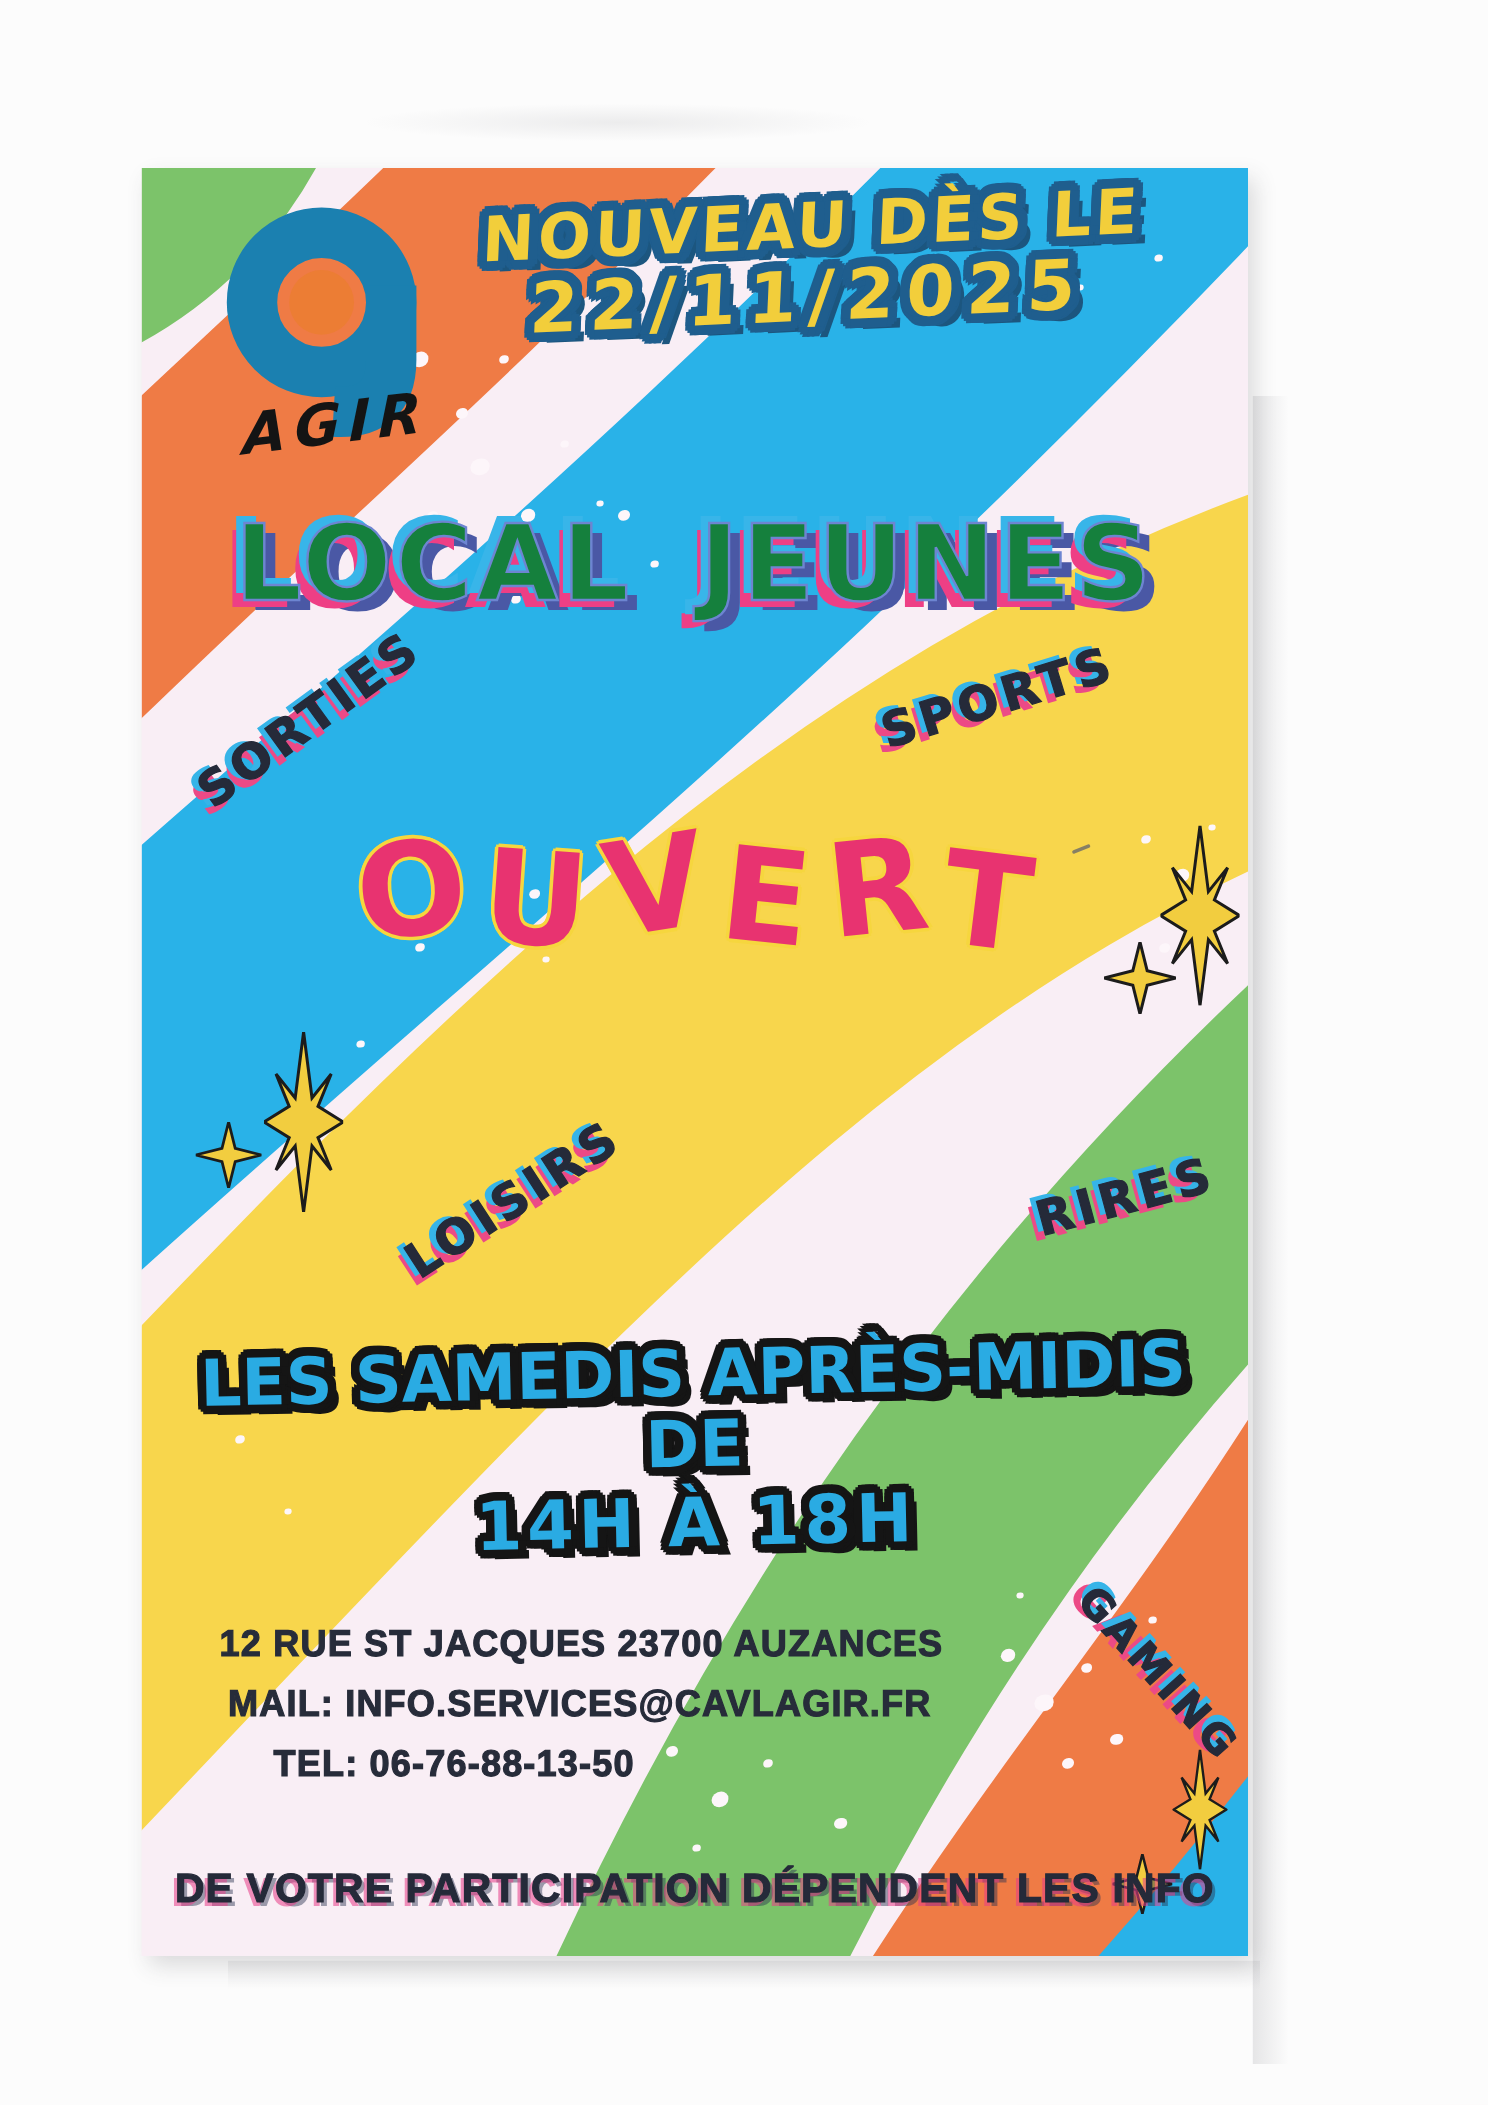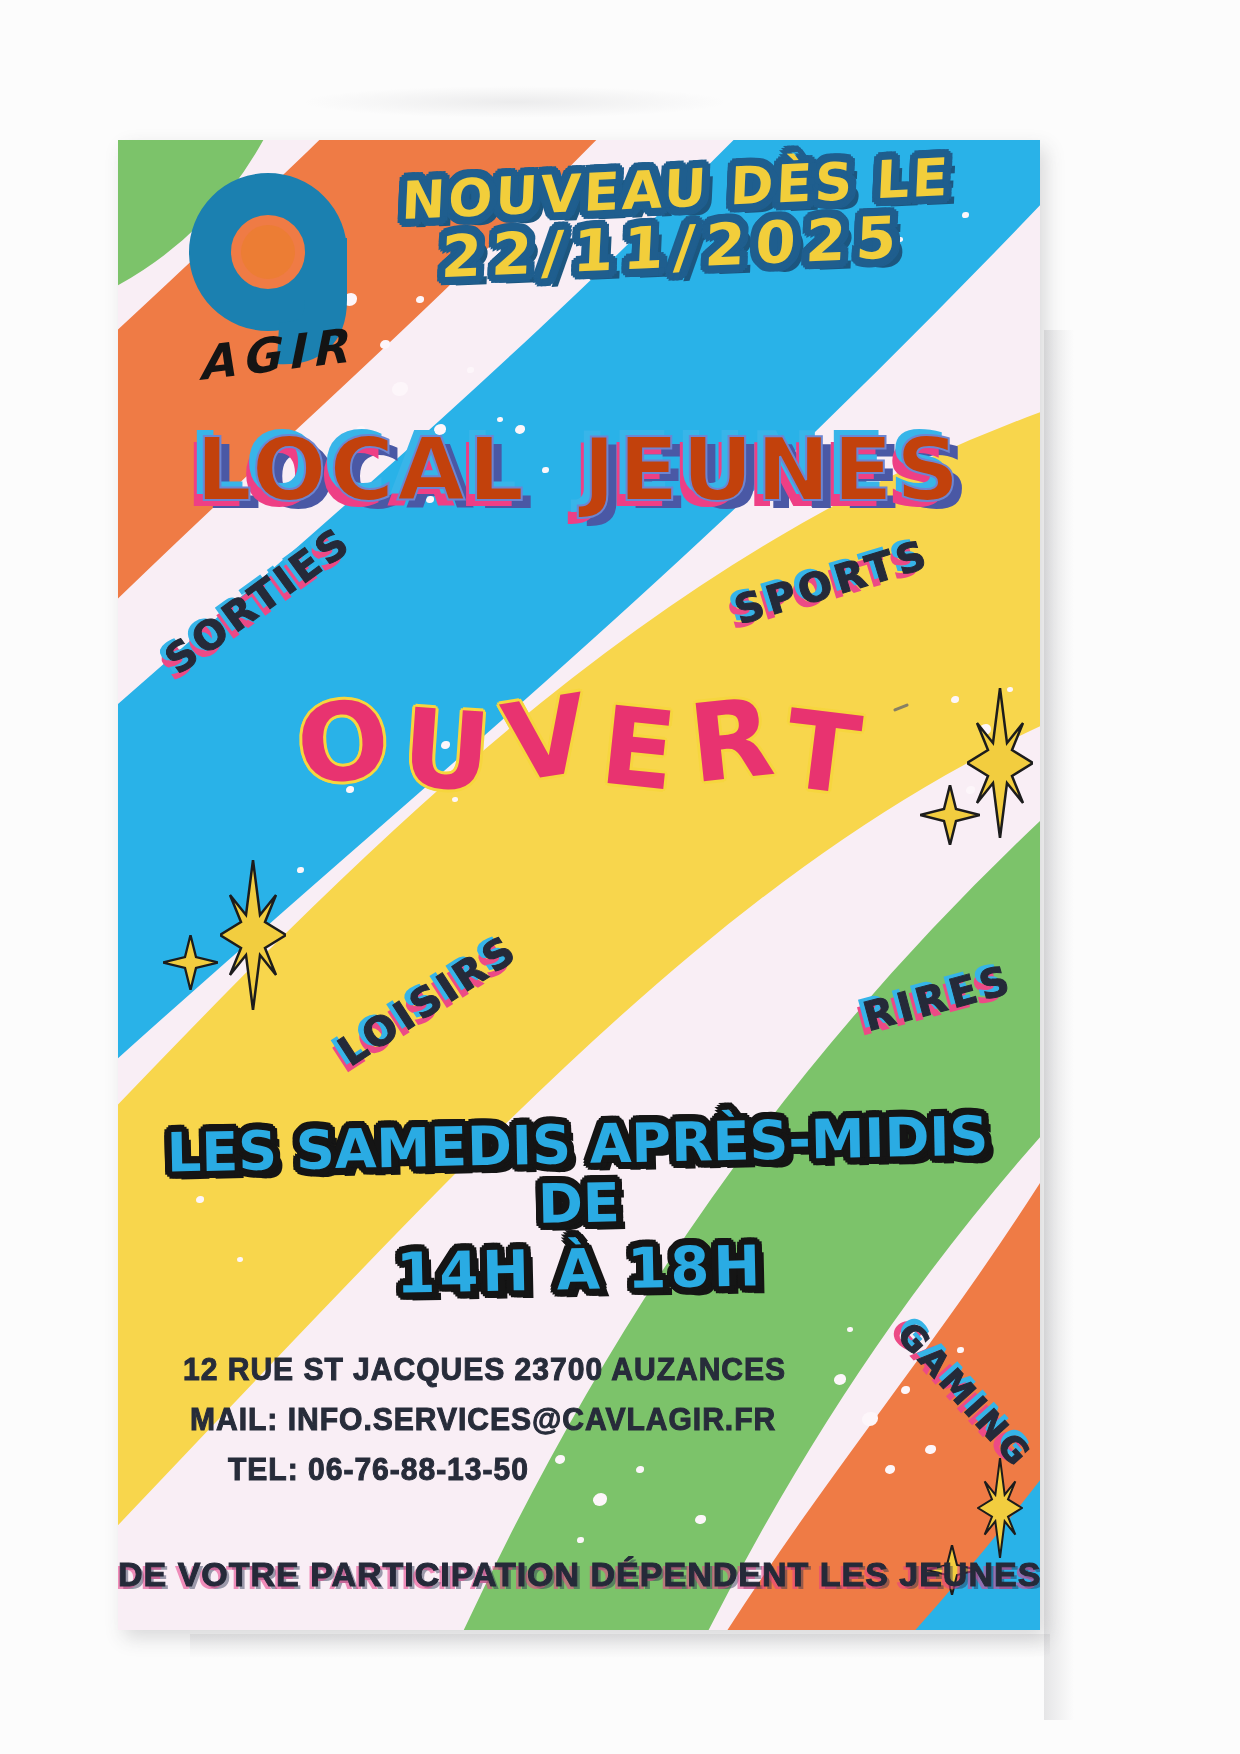--- a/index.html
+++ b/index.html
@@ -14,21 +14,21 @@
   .logo-a{position:absolute;left:60px;top:12px;width:195px;height:215px;}
   .logo-text{position:absolute;left:84px;top:186px;font-size:47px;font-weight:bold;font-style:italic;color:#141414;letter-spacing:7px;transform:rotate(-7deg) skewX(-8deg);font-family:"DejaVu Sans",sans-serif;}
 
   
   .banner{position:absolute;left:237px;top:22px;width:640px;text-align:center;transform:rotate(-2.5deg) skewX(-5deg);color:#f2ce3b;font-weight:bold;font-family:"DejaVu Sans",sans-serif;
     text-shadow:8px 0 0 #1f5e8e,-8px 0 0 #1f5e8e,0 8px 0 #1f5e8e,0 -8px 0 #1f5e8e,6px 6px 0 #1f5e8e,-6px 6px 0 #1f5e8e,6px -6px 0 #1f5e8e,-6px -6px 0 #1f5e8e,8px 4px 0 #1f5e8e,-8px 4px 0 #1f5e8e,8px -4px 0 #1f5e8e,-8px -4px 0 #1f5e8e,4px 8px 0 #1f5e8e,-4px 8px 0 #1f5e8e,4px -8px 0 #1f5e8e,-4px -8px 0 #1f5e8e,11px 9px 0 #1c567f;}
   .banner-line1{font-size:52px;letter-spacing:3px;line-height:1.05;}
   .banner-line2{font-size:58px;letter-spacing:10px;line-height:1.05;}
 
   
-  .main-title{position:absolute;left:0;top:278px;width:100%;text-align:center;font-size:88px;font-weight:bold;font-family:"DejaVu Sans",sans-serif;color:#c2410c;-webkit-text-stroke:2px #6d85d1;letter-spacing:3px;word-spacing:22px;
+  .main-title{position:absolute;left:0;top:278px;width:100%;text-align:center;font-size:88px;font-weight:bold;font-family:"DejaVu Sans",sans-serif;color:#15803d;-webkit-text-stroke:2px #6d85d1;letter-spacing:3px;word-spacing:22px;
     text-shadow:-7px -6px 0 #38b5e9,-10px 6px 0 #ee3f85,9px 8px 0 #4a58a5;}
 
   
   .tag{position:absolute;font-size:40px;font-weight:bold;font-family:"DejaVu Sans",sans-serif;color:#252a39;-webkit-text-stroke:1px #252a39;letter-spacing:4px;white-space:nowrap;
     text-shadow:-5px -4px 0 #36b4e8,-8px 3px 0 #ec4a86;}
   .tag-sorties{left:140px;top:460px;transform:translate(-50%,-50%) rotate(-36deg);}
   .tag-sports{left:714px;top:442px;transform:translate(-50%,-50%) rotate(-17deg);}
   .tag-loisirs{left:310px;top:860px;transform:translate(-50%,-50%) rotate(-33deg);}
   .tag-rires{left:820px;top:858px;transform:translate(-50%,-50%) rotate(-15deg);}
   .tag-gaming{left:847px;top:1255px;font-size:34px;transform:translate(-50%,-50%) rotate(48deg);}
@@ -170,21 +170,21 @@
 
     <div class="schedule">
       <div class="schedule-line1">LES SAMEDIS APRÈS-MIDIS DE</div>
       <div class="schedule-line2">14H À 18H</div>
     </div>
 
     <div class="contact-line contact-address">12 RUE ST JACQUES 23700 AUZANCES</div>
     <div class="contact-line contact-mail">MAIL: INFO.SERVICES@CAVLAGIR.FR</div>
     <div class="contact-line contact-tel">TEL: 06-76-88-13-50</div>
 
-    <div class="footer-line">DE VOTRE PARTICIPATION DÉPENDENT LES JEUNES</div>
+    <div class="footer-line">DE VOTRE PARTICIPATION DÉPENDENT LES INFO</div>
 
     <div class="scan-mark"></div>
   </div>
 
   <div class="shade-right"></div>
   <div class="shade-top"></div>
   <div class="shade-bottom"></div>
 </div>
 
 </body></html>

